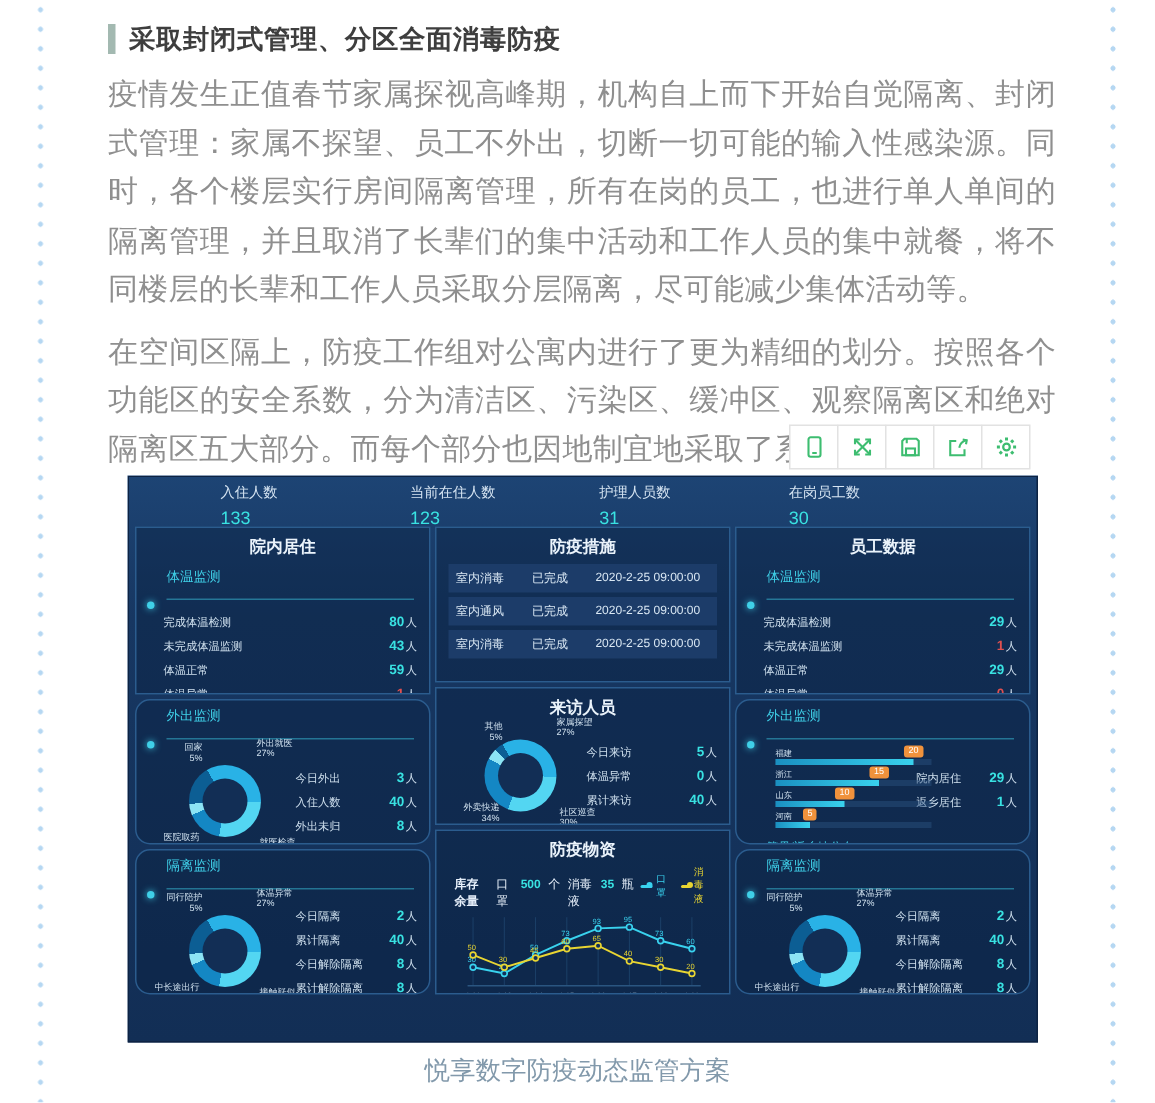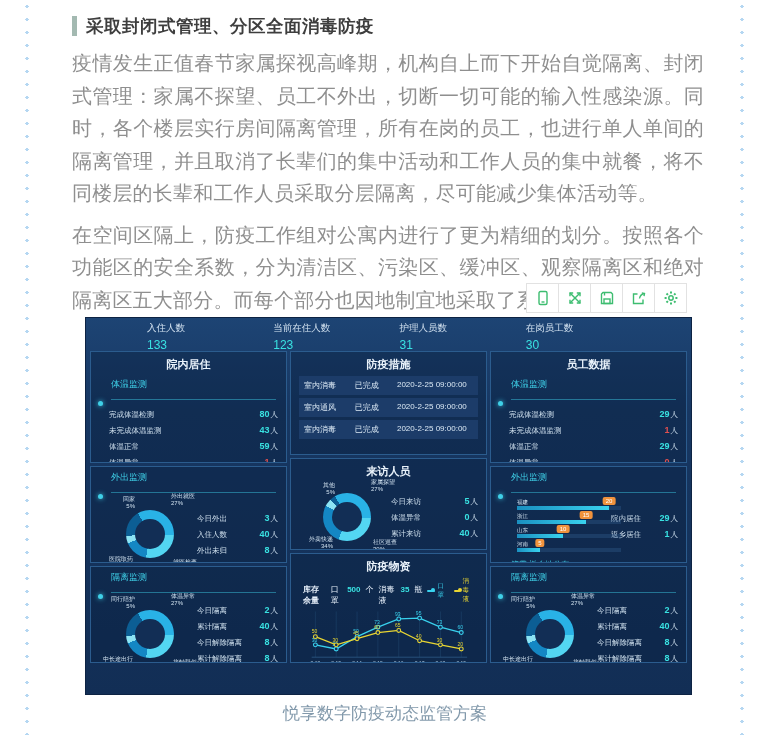--- a/index.html
+++ b/index.html
@@ -47,21 +47,21 @@
   .kpi { flex:1; }
   .kpi-label { color:#d5e4f2; font-size:9.5px; }
   .kpi-value { color:#39e2e2; font-size:12px; margin-top:3px; }
 
   .cols { display:flex; gap:3px; padding:0 5px; height:312px; }
   .col { flex:1; display:flex; flex-direction:column; gap:3px; min-width:0; }
   .panel {
     border:1px solid #2b5c8e; background:rgba(9,28,58,.38);
     position:relative; overflow:hidden;
   }
-  .ph1 { height:112px; } .ph2 { height:97px; }
+  .ph1 { height:112px; } .ph2 { height:97px;border-radius:10px; }
   .pm1 { height:104px; } .pm2 { height:92px; } .pm3 { height:110px; }
   .panel-title { text-align:center; color:#eaf3fb; font-size:11px; font-weight:bold; padding:5px 0 2px; }
   .sec-title {
     color:#3fd0e8; font-size:9px; margin:4px 10px 2px 20px;
     border-bottom:1px solid rgba(63,208,232,.45); padding-bottom:8px; position:relative;
   }
   .sec-title::before {
     content:''; position:absolute; left:-13px; bottom:-7px; width:5px; height:5px;
     border-radius:50%; background:#3fd0e8; box-shadow:0 0 5px #3fd0e8;
   }

